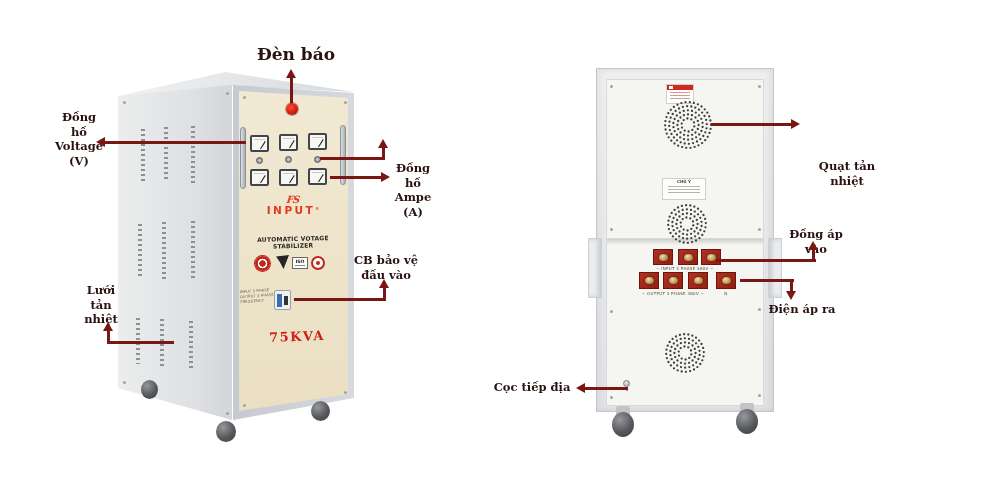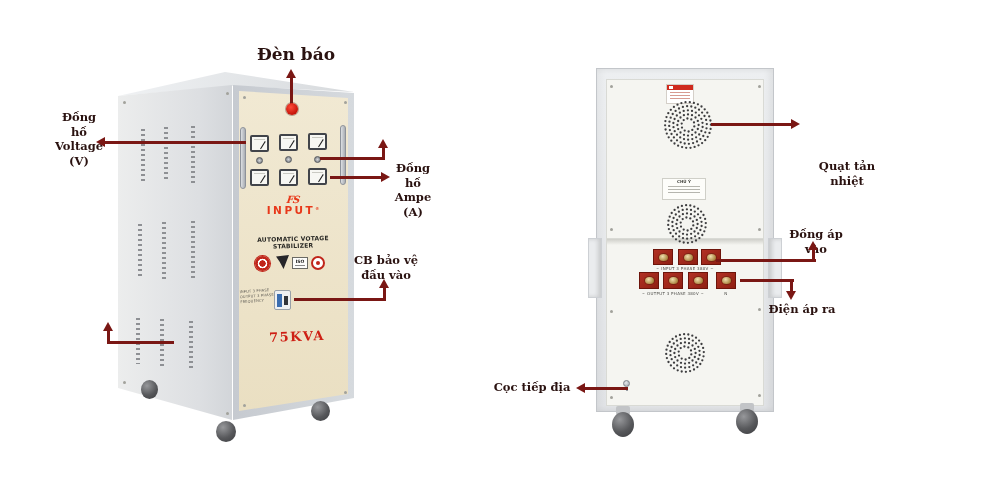--- a/index.html
+++ b/index.html
@@ -526,20 +526,25 @@
   <div class="ah ah-right" style="left:381px;top:172px;"></div>
 
   <div class="alabel" style="left:352px;top:253px;width:68px;">
     <span>CB bảo vệ</span><br>
     <span>đấu vào</span>
   </div>
   <div class="aline" style="left:294px;top:298px;width:92px;height:3px;"></div>
   <div class="aline" style="left:383px;top:287px;width:3px;height:14px;"></div>
   <div class="ah ah-up" style="left:379px;top:279px;"></div>
 
+  <div class="alabel" style="left:76px;top:283px;width:50px;">
+    <span>Lưới</span><br>
+    <span>tản</span><br>
+    <span>nhiệt</span>
+  </div>
   <div class="aline" style="left:107px;top:341px;width:67px;height:3px;"></div>
   <div class="aline" style="left:107px;top:330px;width:3px;height:14px;"></div>
   <div class="ah ah-up" style="left:103px;top:322px;"></div>
 
   <div class="alabel" style="left:801px;top:111px;width:92px;margin-top:48px;">Quạt tản nhiệt</div>
   <div class="aline" style="left:711px;top:123px;width:80px;height:3px;"></div>
   <div class="ah ah-right" style="left:791px;top:119px;"></div>
 
   <div class="alabel" style="left:778px;top:227px;width:76px;">Đồng áp vào</div>
   <div class="aline" style="left:716px;top:259px;width:100px;height:3px;"></div>

